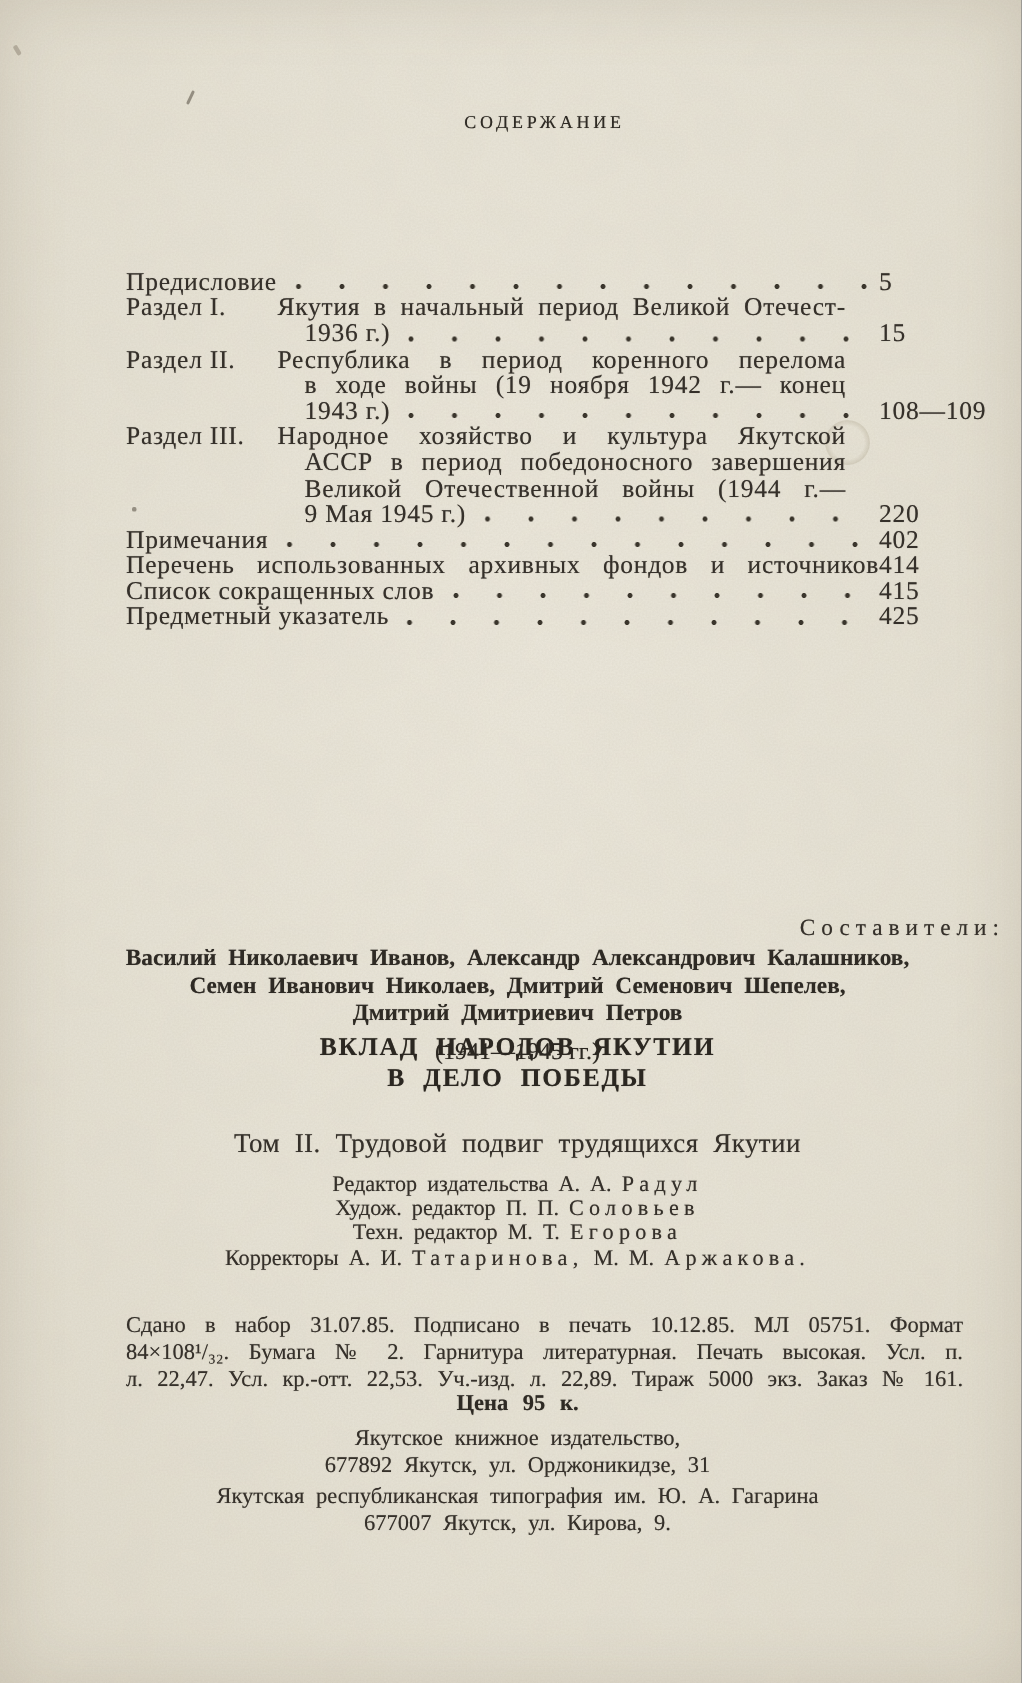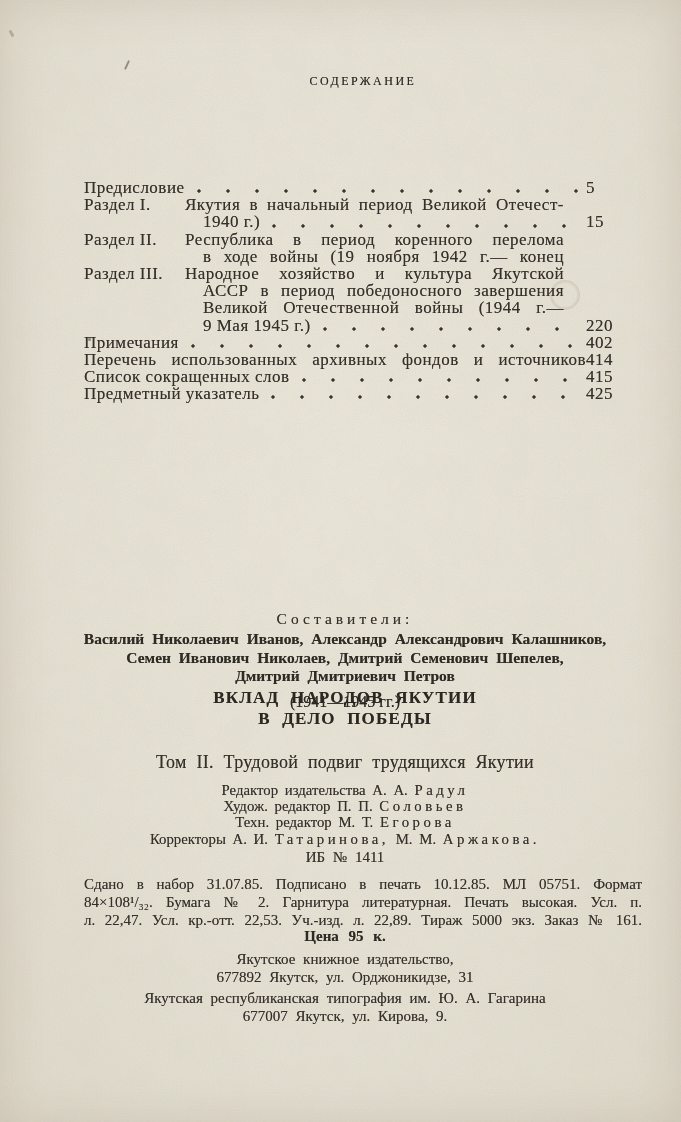--- a/index.html
+++ b/index.html
@@ -34,21 +34,21 @@
   .toc-just.inset{margin-right:78px;}
   .toc-leader{
     flex:1;align-self:flex-end;height:6px;margin:0 6px 2px 12px;
     background-image:radial-gradient(circle at 2px 3px,#3a352c 1.4px,rgba(0,0,0,0) 1.9px);
     background-size:29px 6px;background-repeat:repeat-x;background-position:0 0;
   }
   .toc-page{flex:none;width:56px;white-space:nowrap;overflow:visible;}
 
   
   .mid{left:20px;width:650px;text-align:center;}
-  .compilers-heading{top:610px;font-size:15.5px;letter-spacing:4px;}
+  .compilers-heading{top:610px;font-size:15.5px;letter-spacing:4px;text-align:right;}
   .compiler-names{top:630px;line-height:18.6px;font-weight:bold;font-size:15.5px;word-spacing:4px;color:#2e2a24;}
   .book-t1{top:688px;font-weight:bold;font-size:17px;letter-spacing:1.2px;word-spacing:6px;color:#2b2721;}
   .book-t2{top:709px;font-weight:bold;font-size:17px;letter-spacing:1.2px;word-spacing:6px;color:#2b2721;}
   .book-years{top:693px;font-weight:normal;font-size:16px;color:#2b2721;}
   .book-volume{top:752px;font-size:18px;word-spacing:5px;letter-spacing:.3px;}
   .staff{top:782px;font-size:14.8px;line-height:16.2px;word-spacing:3px;}
   .staff .spread{letter-spacing:3.5px;}
   .ib{top:849px;font-size:15px;word-spacing:4px;}
   .price{top:928px;font-size:15px;font-weight:bold;word-spacing:6px;color:#2e2a24;}
   .pub1{top:951px;font-size:15px;line-height:17.6px;word-spacing:4px;}
@@ -97,32 +97,39 @@
         <span class="toc-leader"></span>
         <span class="toc-page">5</span>
       </div>
       <div class="toc-line">
         <span class="toc-label">Раздел I.</span>
         <span class="toc-just inset">Якутия в начальный период Великой Отечест-</span>
       </div>
       <div class="toc-line">
         <span class="toc-spacer"></span>
         <span class="toc-ind"></span>
-        <span class="toc-text">1940 г.)</span>
+        <span class="toc-text">1936 г.)</span>
         <span class="toc-leader"></span>
         <span class="toc-page">15</span>
       </div>
       <div class="toc-line">
         <span class="toc-label">Раздел II.</span>
         <span class="toc-just inset">Республика в период коренного перелома</span>
       </div>
       <div class="toc-line">
         <span class="toc-spacer"></span>
         <span class="toc-ind"></span>
         <span class="toc-just inset">в ходе войны (19 ноября 1942 г.— конец</span>
+      </div>
+      <div class="toc-line">
+        <span class="toc-spacer"></span>
+        <span class="toc-ind"></span>
+        <span class="toc-text">1943 г.)</span>
+        <span class="toc-leader"></span>
+        <span class="toc-page">108—109</span>
       </div>
       <div class="toc-line">
         <span class="toc-label">Раздел III.</span>
         <span class="toc-just inset">Народное хозяйство и культура Якутской</span>
       </div>
       <div class="toc-line">
         <span class="toc-spacer"></span>
         <span class="toc-ind"></span>
         <span class="toc-just inset">АССР в период победоносного завершения</span>
       </div>
@@ -170,21 +177,20 @@
   <div class="ink mid book-t2">В ДЕЛО ПОБЕДЫ</div>
   <div class="ink mid book-years">(1941—1945 гг.)</div>
   <div class="ink mid book-volume">Том II. Трудовой подвиг трудящихся Якутии</div>
 
   <div class="ink mid staff" id="staff-lines">
       <div><span>Редактор издательства А. А.</span> <span class="spread">Радул</span></div>
       <div><span>Худож. редактор П. П.</span> <span class="spread">Соловьев</span></div>
       <div><span>Техн. редактор М. Т.</span> <span class="spread">Егорова</span></div>
       <div><span>Корректоры А. И.</span> <span class="spread">Татаринова,</span> <span>М. М.</span> <span class="spread">Аржакова.</span></div>
     </div>
-  <div class="ink mid ib">ИБ № 1411</div>
 
   <div class="ink imprint" id="imprint">
       <div class="imprint-line">Сдано в набор 31.07.85. Подписано в печать 10.12.85. МЛ 05751. Формат</div>
       <div class="imprint-line">84×108¹/₃₂. Бумага № 2. Гарнитура литературная. Печать высокая. Усл. п.</div>
       <div class="imprint-line">л. 22,47. Усл. кр.-отт. 22,53. Уч.-изд. л. 22,89. Тираж 5000 экз. Заказ № 161.</div>
     </div>
   <div class="ink mid price">Цена 95 к.</div>
 
   <div class="ink mid pub1" id="pub1">
       <div>Якутское книжное издательство,</div>

